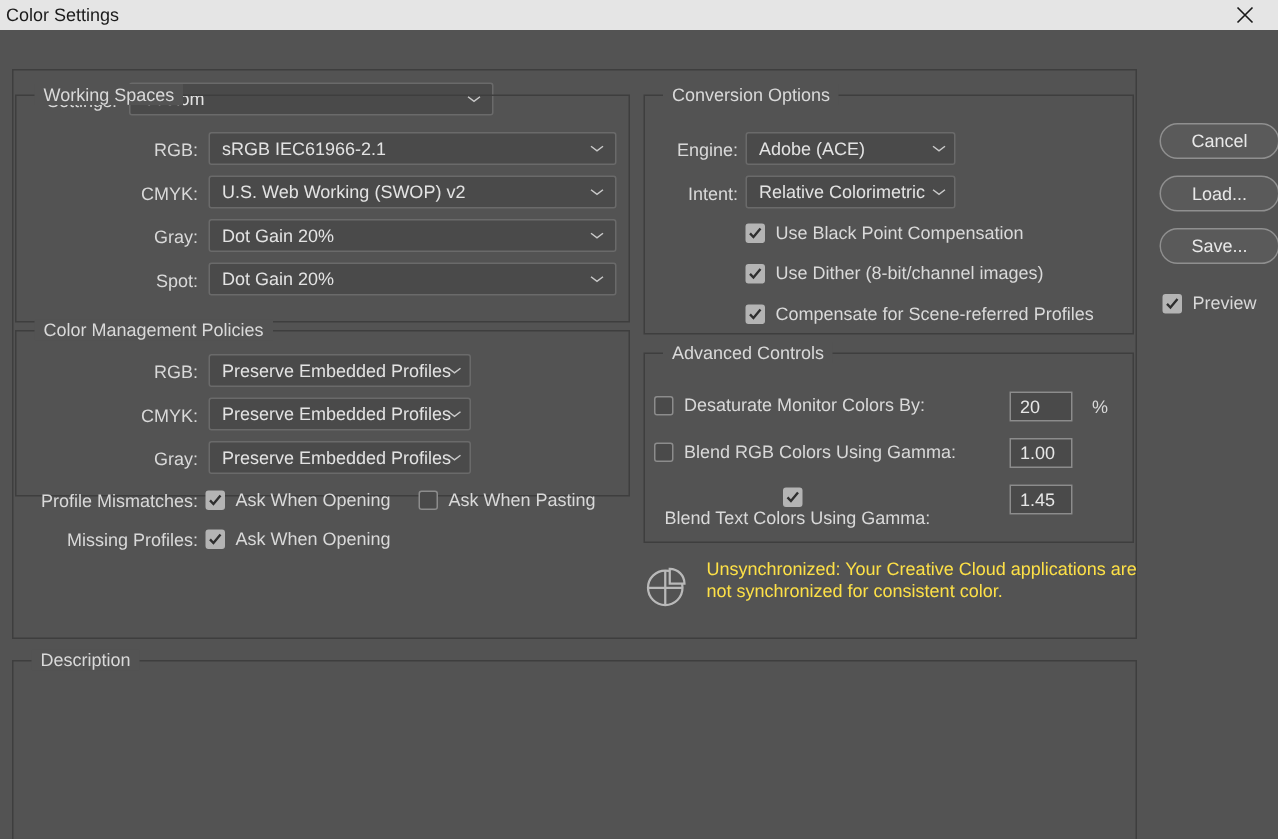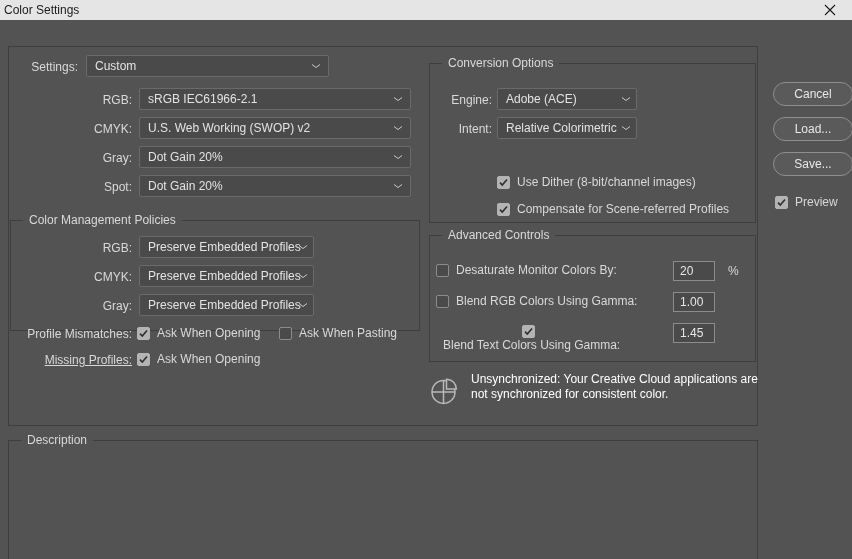--- a/index.html
+++ b/index.html
@@ -176,21 +176,21 @@
   #sync-icon {
     position: absolute;
     left: 0; top: 4px;
     width: 32px; height: 32px;
   }
   #sync-text {
     position: absolute;
     left: 42px; top: 0;
     width: 290px;
     font-size: 12px;
-    color: #ffffff;
+    color: #fde047;
     line-height: 15px;
   }
 
   
   .btn {
     position: absolute;
     left: 773px;
     width: 80px;
     height: 24px;
     box-sizing: border-box;
@@ -231,20 +231,23 @@
   <div class="group" id="outer-panel"></div>
 
   <div class="lbl" style="left:10px; top:40px; width:68px;">Settings:</div>
   <div class="sel" style="left:86px; top:35px; width:243px;">
     <span class="sel-text">Custom</span>
     <svg class="chev" viewBox="0 0 10 6">
       <path d="M1 1.5 L5 4.5 L9 1.5" stroke="#c9c9c9" stroke-width="1" fill="none"></path>
     </svg>
   </div>
 
+  <div class="group" id="grp-working">
+    <span class="group-title">Working Spaces</span>
+  </div>
 
   <div class="lbl" style="left:40px; top:73px; width:92px;">RGB:</div>
   <div class="sel" style="left:139px; top:68px; width:272px;">
     <span class="sel-text">sRGB IEC61966-2.1</span>
     <svg class="chev" viewBox="0 0 10 6">
       <path d="M1 1.5 L5 4.5 L9 1.5" stroke="#c9c9c9" stroke-width="1" fill="none"></path>
     </svg>
   </div>
 
   <div class="lbl" style="left:40px; top:102px; width:92px;">CMYK:</div>
@@ -306,21 +309,21 @@
         <path d="M1 4.6 L3.3 7 L8 1.4" stroke="#2f2f2f" stroke-width="1.6" fill="none"></path>
       </svg>
     </span>
     <span class="cb-label">Ask When Opening</span>
   </div>
   <div class="cb" style="left:279px; top:306px;">
     <span class="cbox off"></span>
     <span class="cb-label">Ask When Pasting</span>
   </div>
 
-  <div class="lbl" style="left:14px; top:333px; width:118px;text-decoration:underline;">Missing Profiles:</div>
+  <div class="lbl" style="left:14px; top:333px; width:118px;">Missing Profiles:</div>
   <div class="cb" style="left:137px; top:332px;">
     <span class="cbox on">
       <svg width="9" height="9" viewBox="0 0 9 9">
         <path d="M1 4.6 L3.3 7 L8 1.4" stroke="#2f2f2f" stroke-width="1.6" fill="none"></path>
       </svg>
     </span>
     <span class="cb-label">Ask When Opening</span>
   </div>
 
   <div class="group" id="grp-conversion">
@@ -336,20 +339,28 @@
   </div>
 
   <div class="lbl" style="left:434px; top:102px; width:58px;">Intent:</div>
   <div class="sel tight" style="left:497px; top:97px; width:140px;">
     <span class="sel-text">Relative Colorimetric</span>
     <svg class="chev" viewBox="0 0 10 6">
       <path d="M1 1.5 L5 4.5 L9 1.5" stroke="#c9c9c9" stroke-width="1" fill="none"></path>
     </svg>
   </div>
 
+  <div class="cb" style="left:497px; top:128px;">
+    <span class="cbox on">
+      <svg width="9" height="9" viewBox="0 0 9 9">
+        <path d="M1 4.6 L3.3 7 L8 1.4" stroke="#2f2f2f" stroke-width="1.6" fill="none"></path>
+      </svg>
+    </span>
+    <span class="cb-label">Use Black Point Compensation</span>
+  </div>
   <div class="cb" style="left:497px; top:155px;">
     <span class="cbox on">
       <svg width="9" height="9" viewBox="0 0 9 9">
         <path d="M1 4.6 L3.3 7 L8 1.4" stroke="#2f2f2f" stroke-width="1.6" fill="none"></path>
       </svg>
     </span>
     <span class="cb-label">Use Dither (8-bit/channel images)</span>
   </div>
   <div class="cb" style="left:497px; top:182px;">
     <span class="cbox on">

